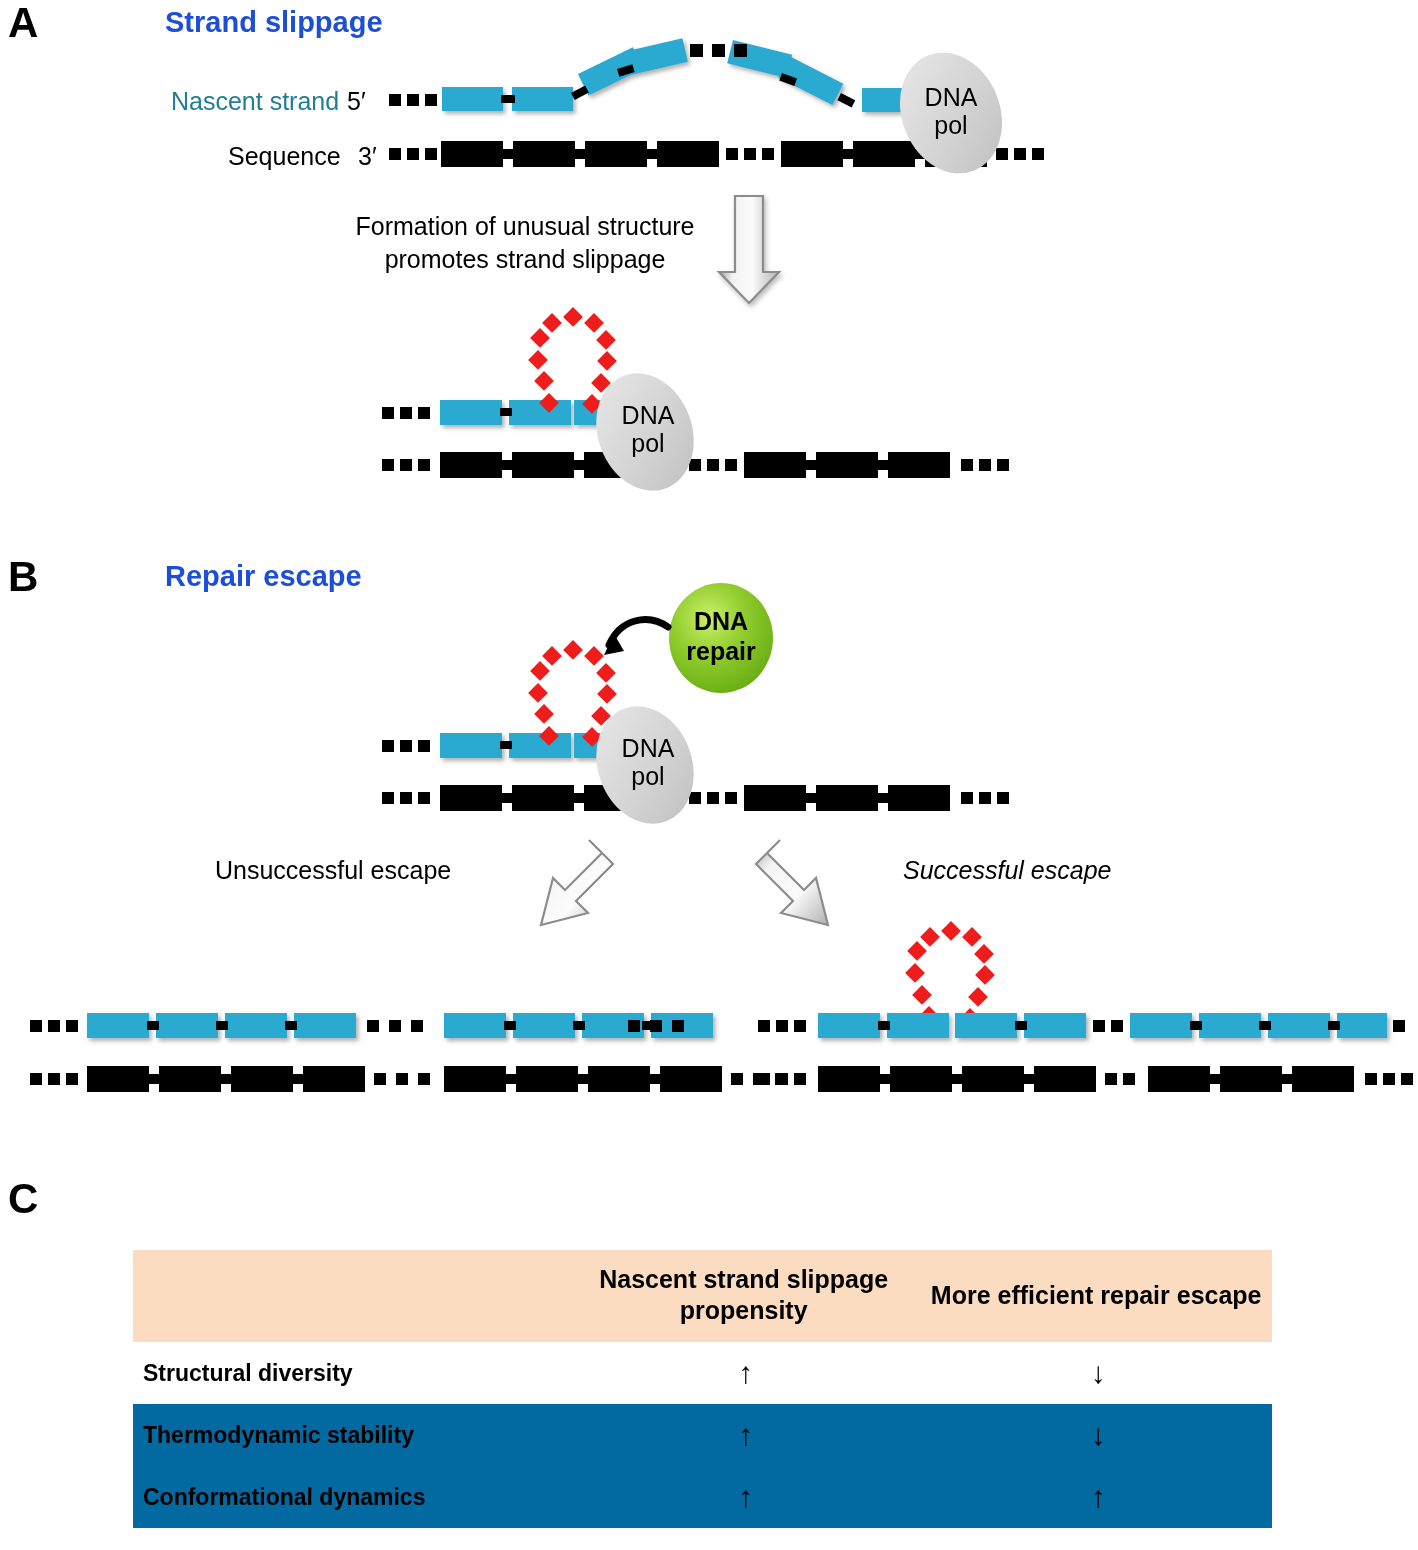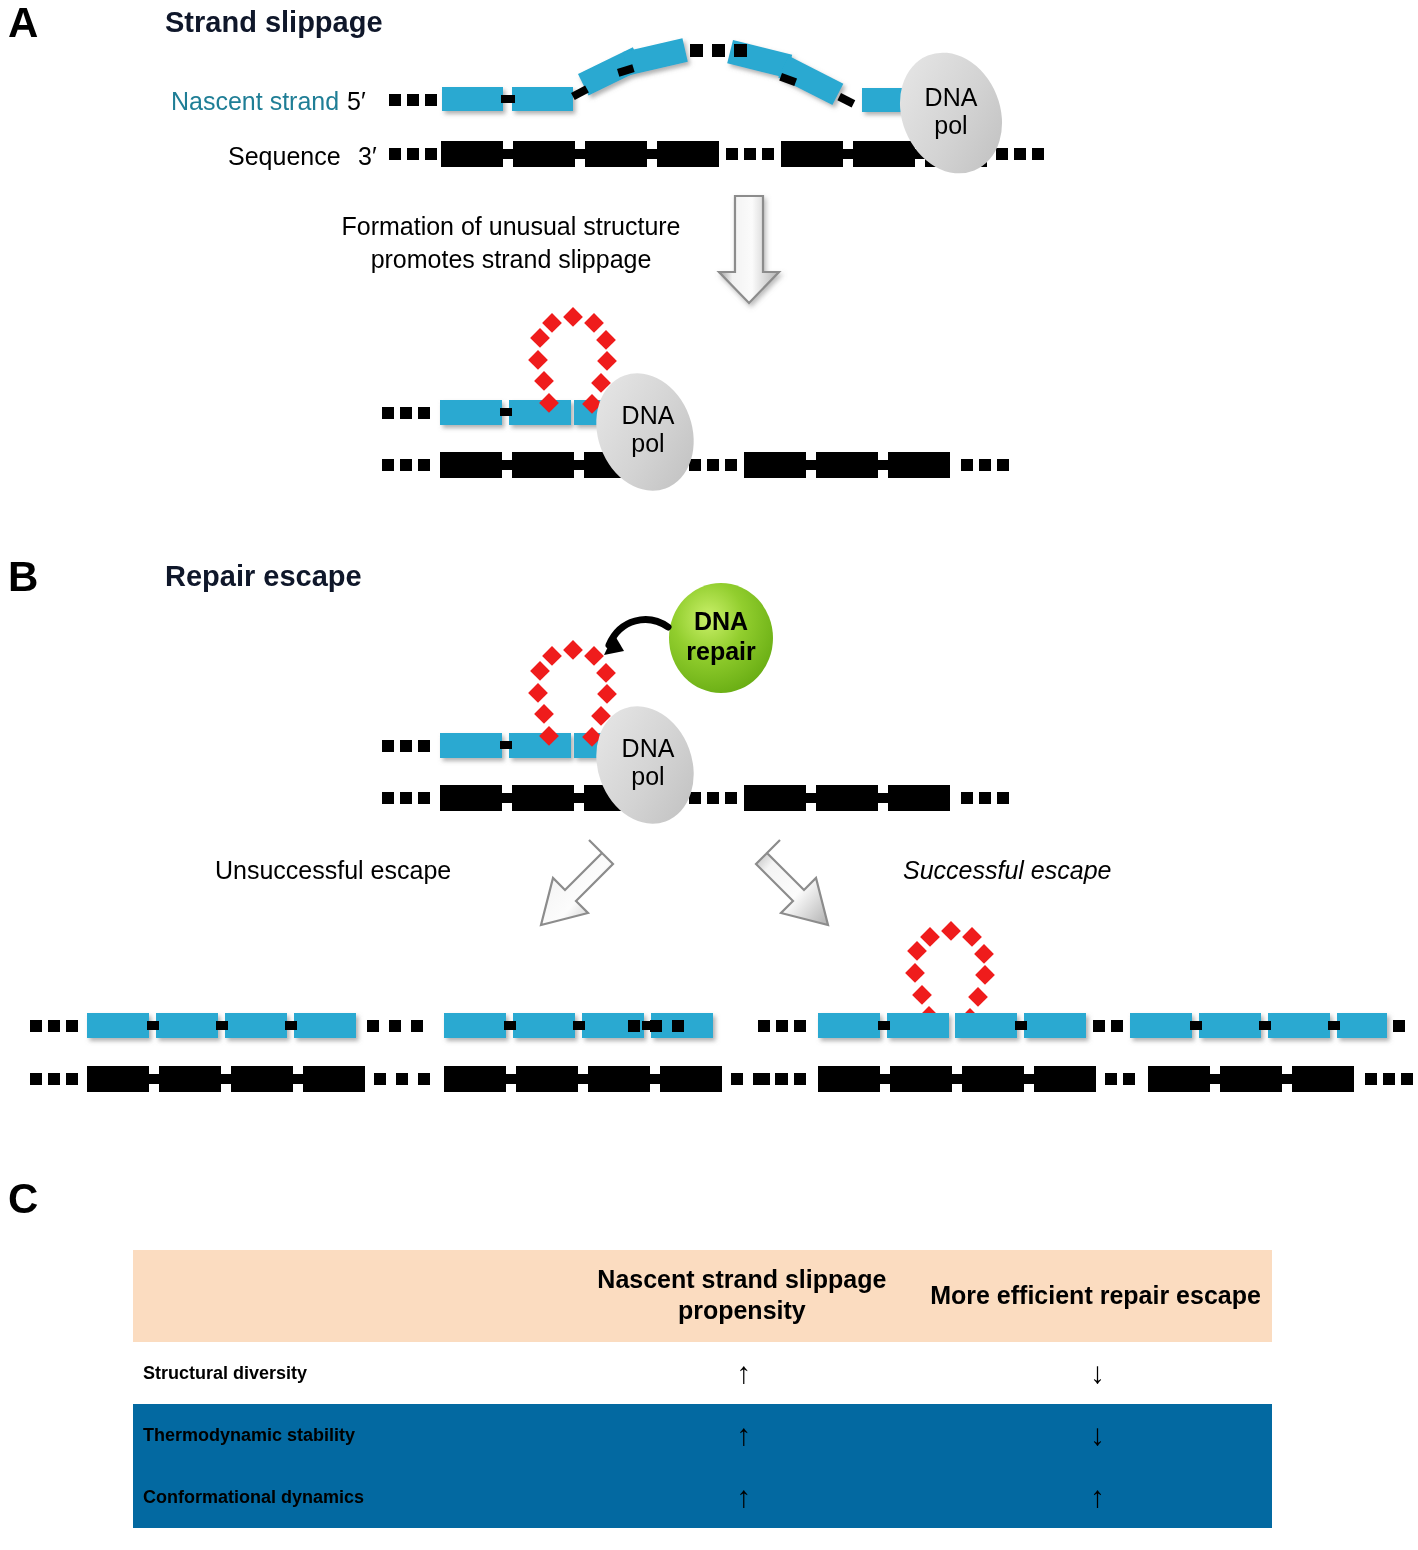--- a/index.html
+++ b/index.html
@@ -28,21 +28,21 @@
     font-size: 42px;
     line-height: 42px;
     color: #000;
   }
   .panel-title {
     position: absolute;
     font-family: "Liberation Sans", sans-serif;
     font-weight: bold;
     font-size: 29px;
     line-height: 32px;
-    color: #0f172a;
+    color: #1d4ed8;
     white-space: nowrap;
   }
   .plain-label {
     position: absolute;
     font-family: "Liberation Sans", sans-serif;
     font-size: 25px;
     line-height: 30px;
     color: #000;
     white-space: nowrap;
   }
@@ -79,21 +79,21 @@
     text-align: center;
     border: none;
   }
   .prop-table th.blank-head {
     width: 430px;
   }
   .prop-table th.col-head {
     width: 354px;
   }
   .prop-table td {
-    font-size: 18px;
+    font-size: 23px;
     font-weight: bold;
     color: #000;
     padding: 13px 6px 13px 10px;
     border: none;
     height: 36px;
   }
   .prop-table td.rowname {
     text-align: left;
     white-space: nowrap;
   }
@@ -124,21 +124,21 @@
 
   <div class="panel-letter" style="left:8px; top:2px;">A</div>
   <div class="panel-title" style="left:165px; top:6px;">Strand slippage</div>
 
   <div class="plain-label nascent-label" style="left:146px; top:86px;margin-left:25px;">Nascent strand</div>
   <div class="plain-label" style="left:347px; top:86px;">5′</div>
 
   <div class="plain-label" style="left:228px; top:141px;">Sequence</div>
   <div class="plain-label" style="left:358px; top:141px;">3′</div>
 
-  <div class="caption-2line" style="left:316px; top:210px; width:390px;">Formation of unusual structure
+  <div class="caption-2line" style="left:330px; top:210px; width:390px;">Formation of unusual structure
 promotes strand slippage</div>
 
   <div class="panel-letter" style="left:8px; top:556px;">B</div>
   <div class="panel-title" style="left:165px; top:560px;">Repair escape</div>
 
   <div class="plain-label" style="left:215px; top:855px;">Unsuccessful escape</div>
   <div class="plain-label" style="left:903px; top:855px;font-style:italic;">Successful escape</div>
 
   <div class="panel-letter" style="left:8px; top:1178px;">C</div>
 

